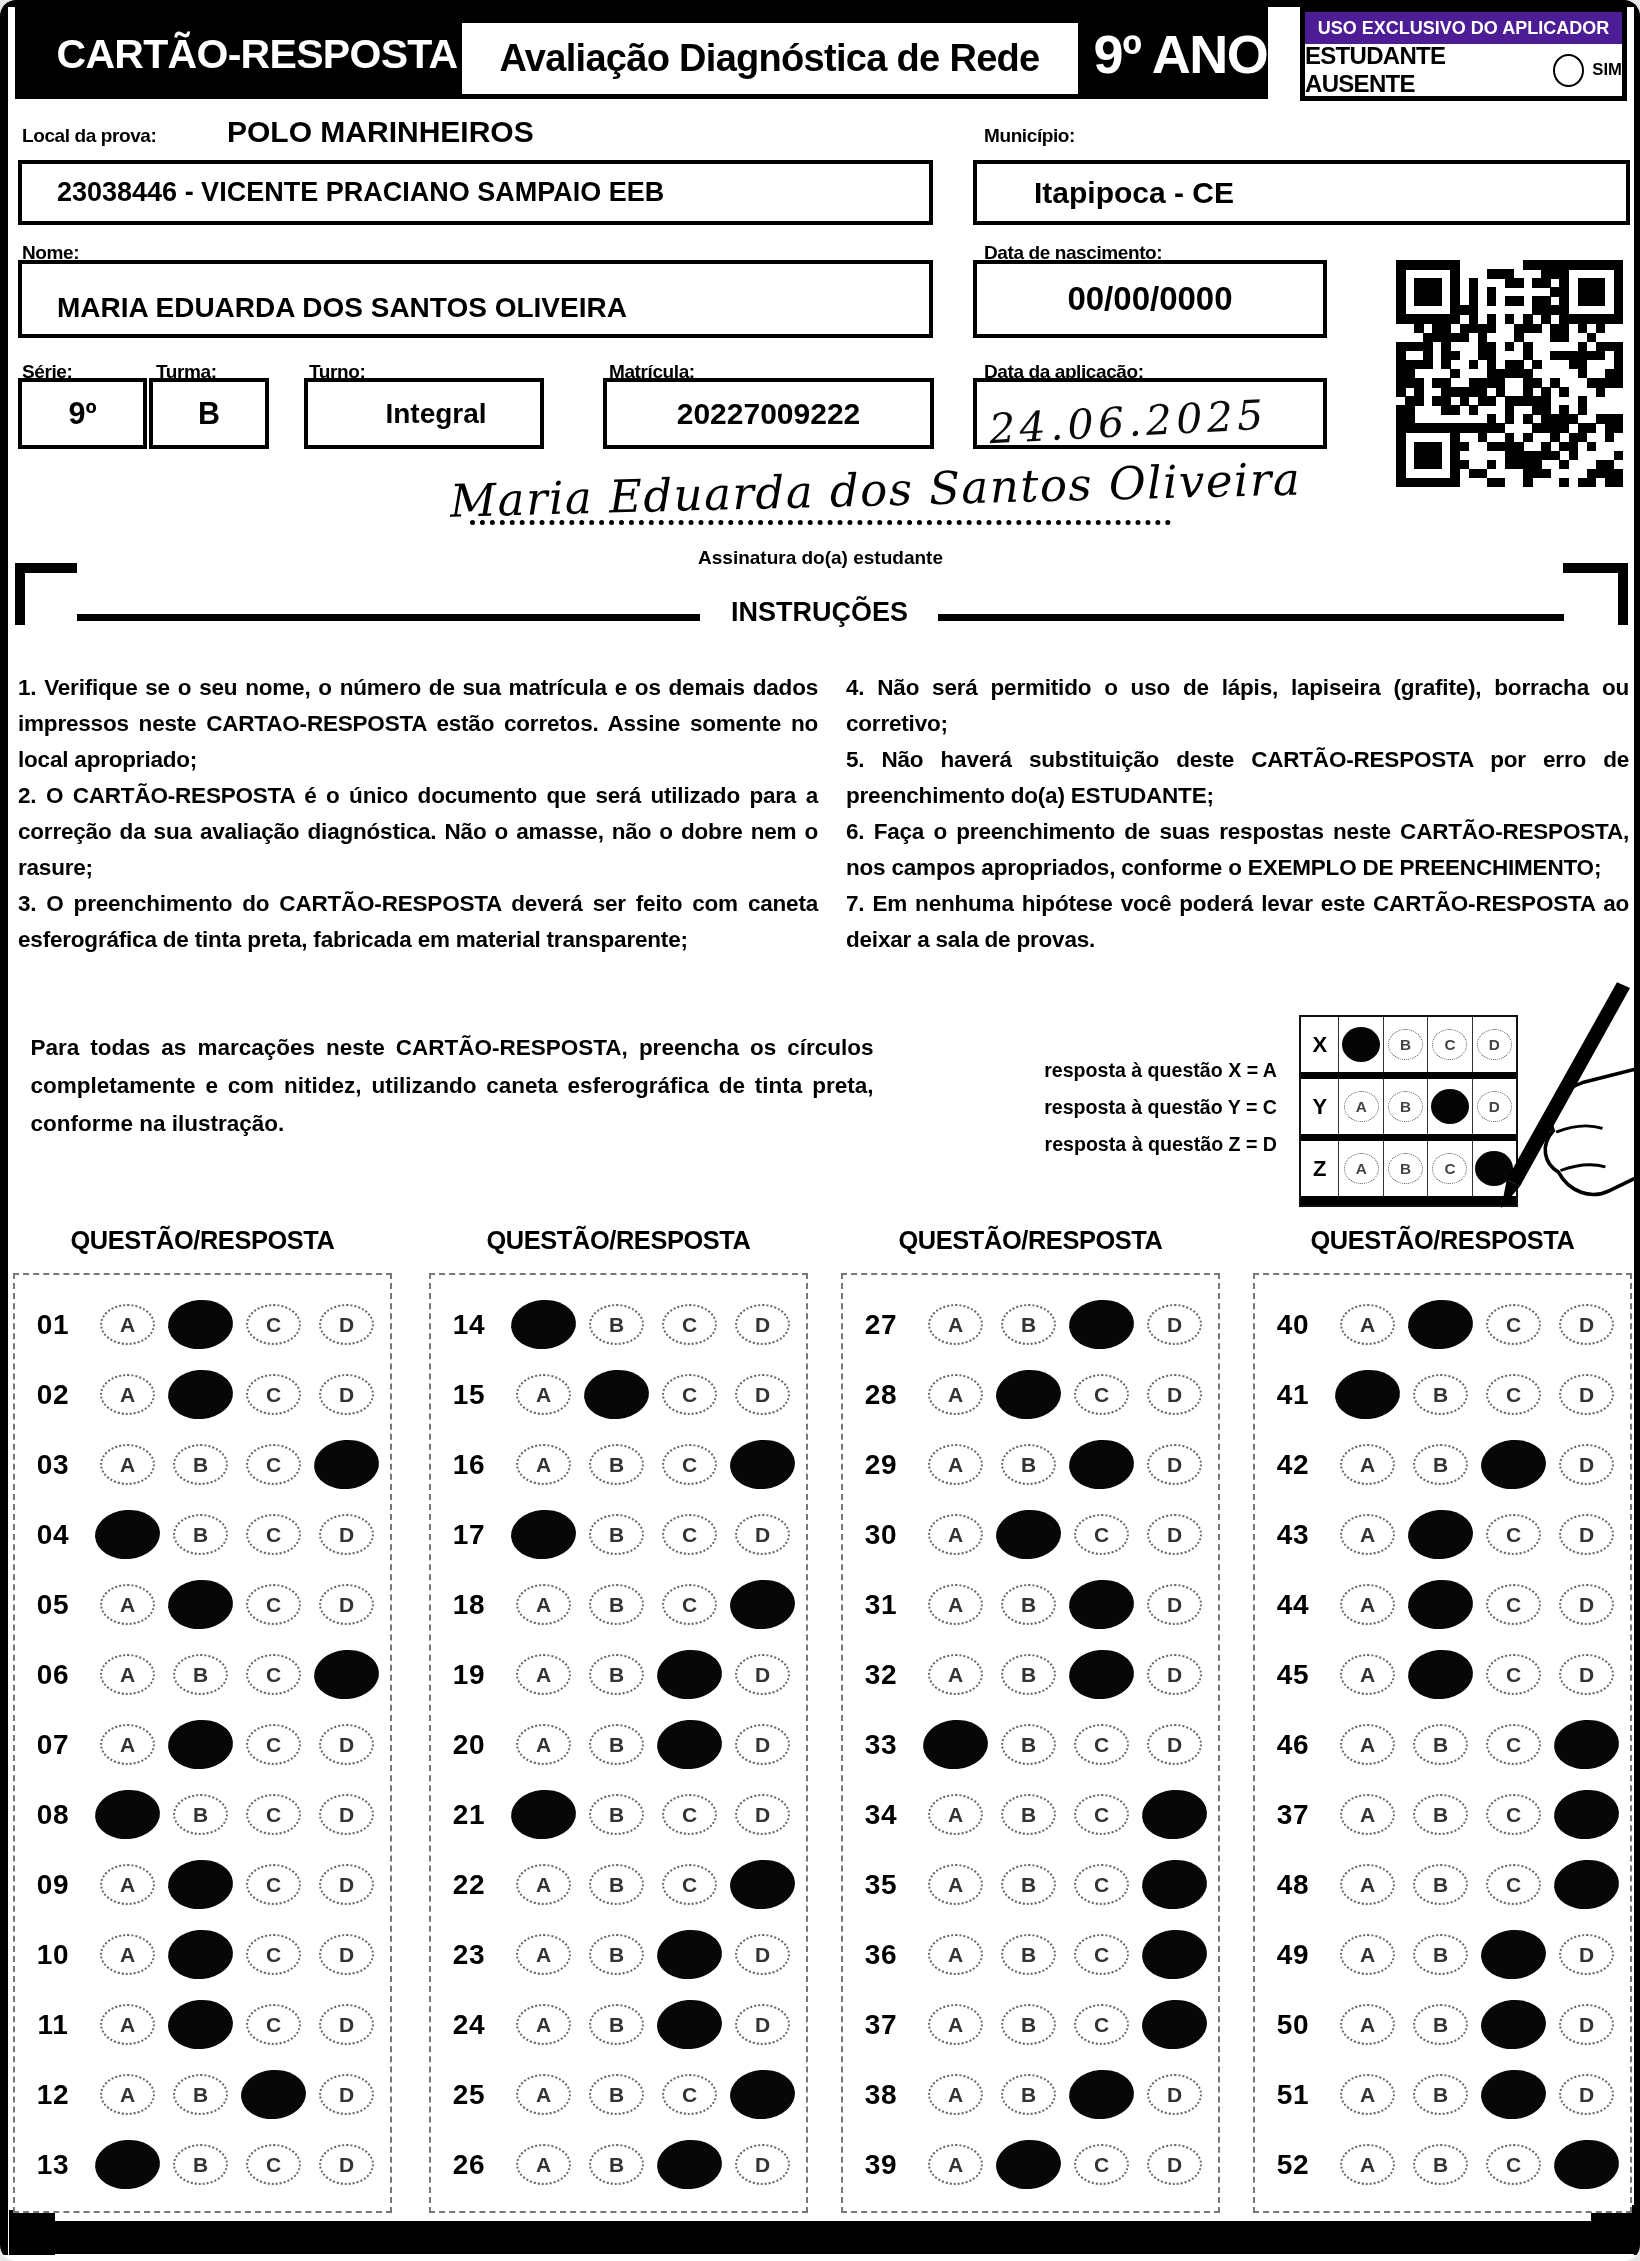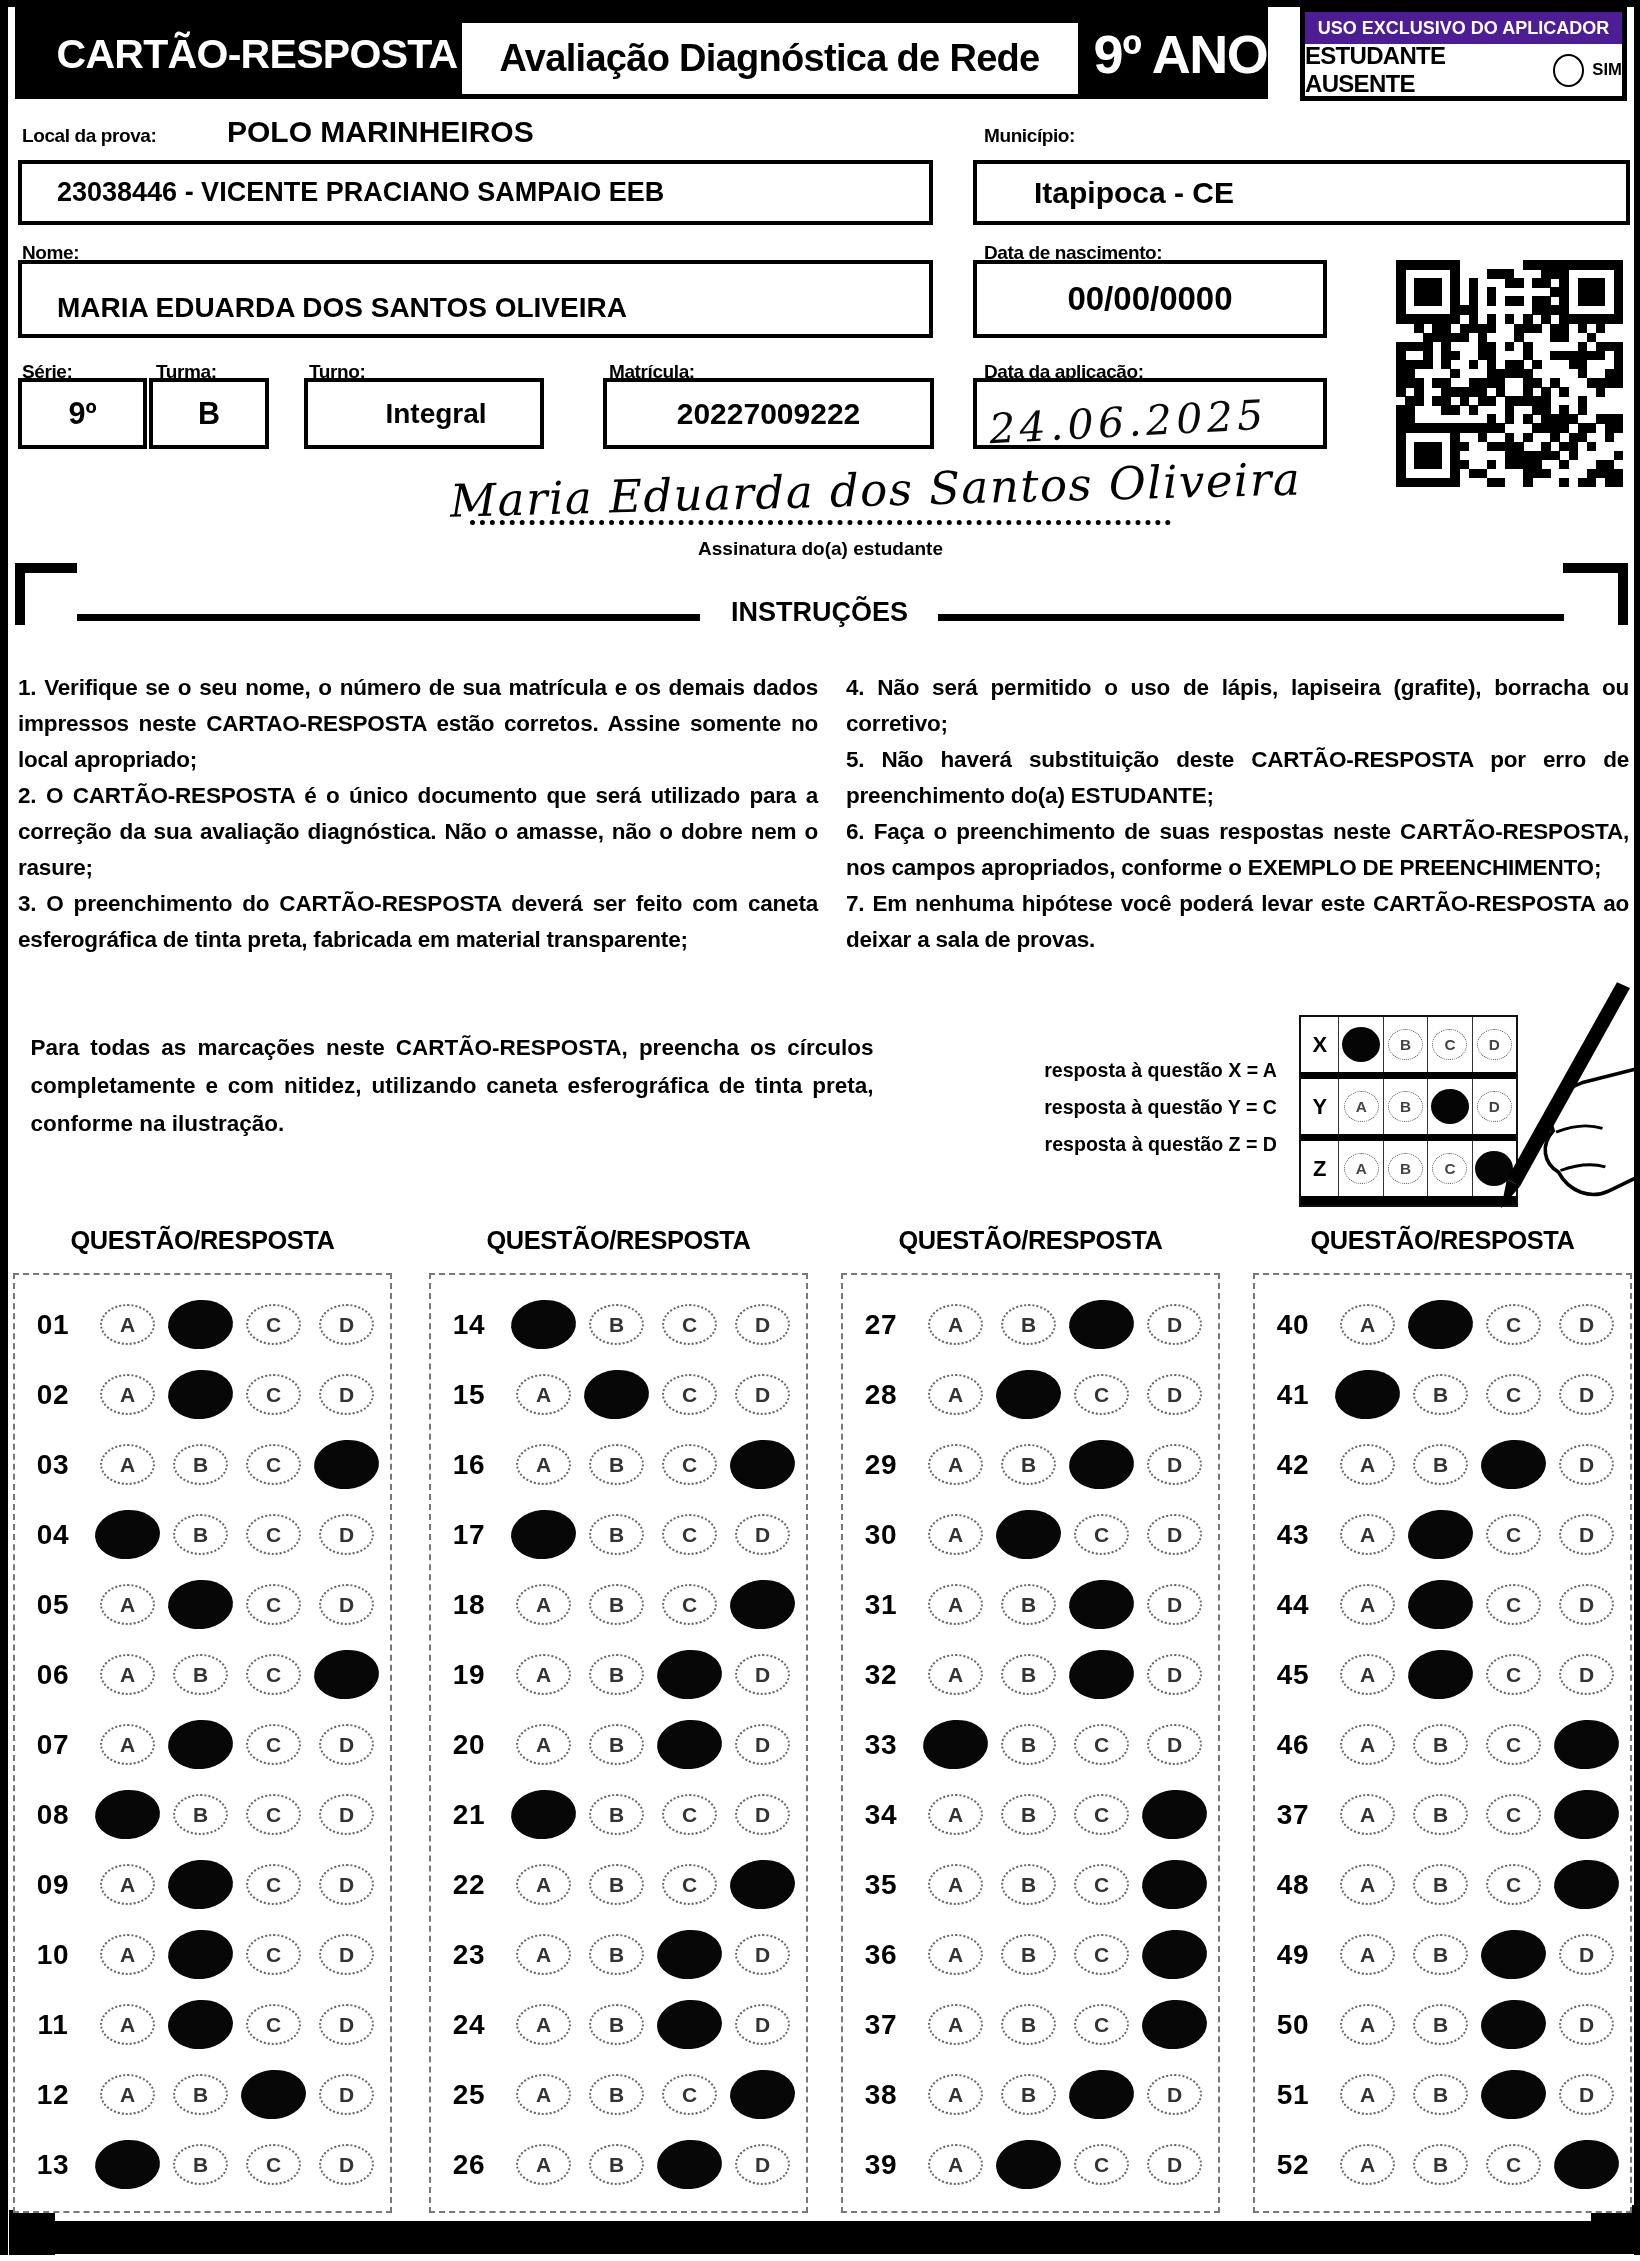--- a/index.html
+++ b/index.html
@@ -1,18 +1,18 @@
 <!DOCTYPE html>
 <html style="font-size:11.6px"><head>
 <meta charset="utf-8">
 <style>
   html,body{margin:0;padding:0;background:#e8e8e8;}
   .page{
     position:relative;width:1640px;height:2261px;background:#fff;
-    font-family:"Liberation Sans", sans-serif;color:#000;overflow:hidden;
+    font-family:"Liberation Sans", sans-serif;color:#000;overflow:hidden;border-radius:16px;
   }
   
   .border-top{position:absolute;left:0;top:0;width:1640px;height:6.5px;background:#000;}
   .border-left{position:absolute;left:0;top:0;width:8px;height:2255px;background:#000;}
   .border-right{position:absolute;left:1634px;top:0;width:6.5px;height:2255px;background:#000;}
   .bottom-bar{position:absolute;left:8.7px;top:2221px;width:1625px;height:33px;background:#000;}
   .nub{position:absolute;background:#000;}
   .cmark{position:absolute;background:#000;}
 
   
@@ -32,21 +32,21 @@
   .lbl{position:absolute;font-size:19px;font-weight:bold;letter-spacing:-0.4px;}
   .val-free{position:absolute;font-size:30px;font-weight:bold;letter-spacing:0px;}
   .fbox{position:absolute;border:4.4px solid #000;box-sizing:border-box;background:#fff;display:flex;align-items:center;}
   .fbox .v{font-size:27px;font-weight:bold;letter-spacing:0px;}
   .center{justify-content:center;}
   .handwrite{font-family:"DejaVu Serif", serif;font-style:italic;}
   .date-hw{position:absolute;left:989px;top:398px;font-size:41px;transform:rotate(-3deg);letter-spacing:4.4px;color:#0a0a0a;}
   .sig-wrap{position:absolute;left:450px;top:465px;width:741px;text-align:center;}
   .sig-text{font-size:45px;transform:rotate(-1.5deg);letter-spacing:1.5px;white-space:nowrap;}
   .sig-line{margin-top:1.5px;border-bottom:5.1px dotted #000;width:701px;margin-left:auto;margin-right:auto;}
-  .sig-label{margin-top:13px;font-size:19px;font-weight:bold;}
+  .sig-label{margin-top:22px;font-size:19px;font-weight:bold;}
 
   
   .qr{position:absolute;left:1395px;top:260px;width:229px;height:227px;}
 
   
   .instr-line{position:absolute;height:6.5px;background:#000;}
   .instr-title{position:absolute;left:696px;top:597px;width:247px;text-align:center;font-size:27px;font-weight:bold;letter-spacing:0px;}
   .instr-col{position:absolute;font-size:22.5px;font-weight:bold;line-height:36px;text-align:justify;letter-spacing:-0.2px;}
   .instr-col p{margin:0;}
 

